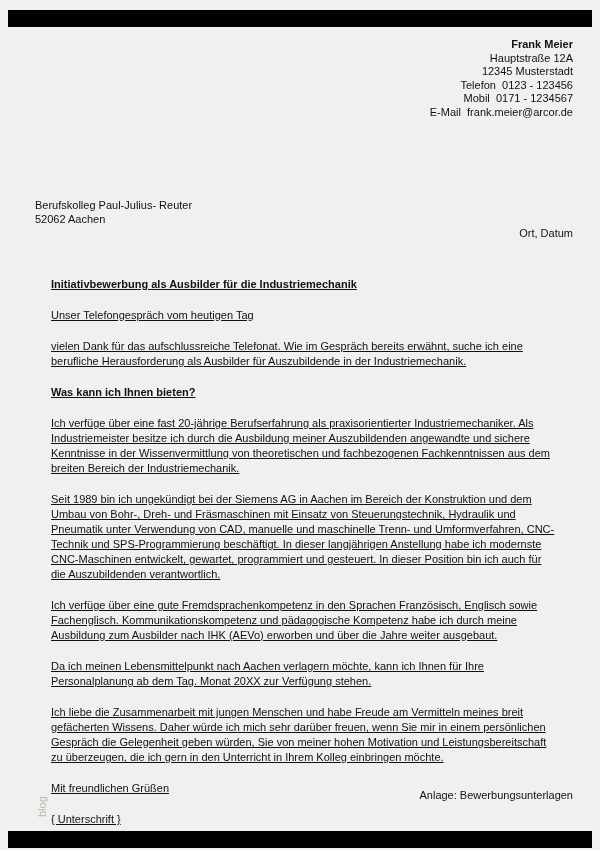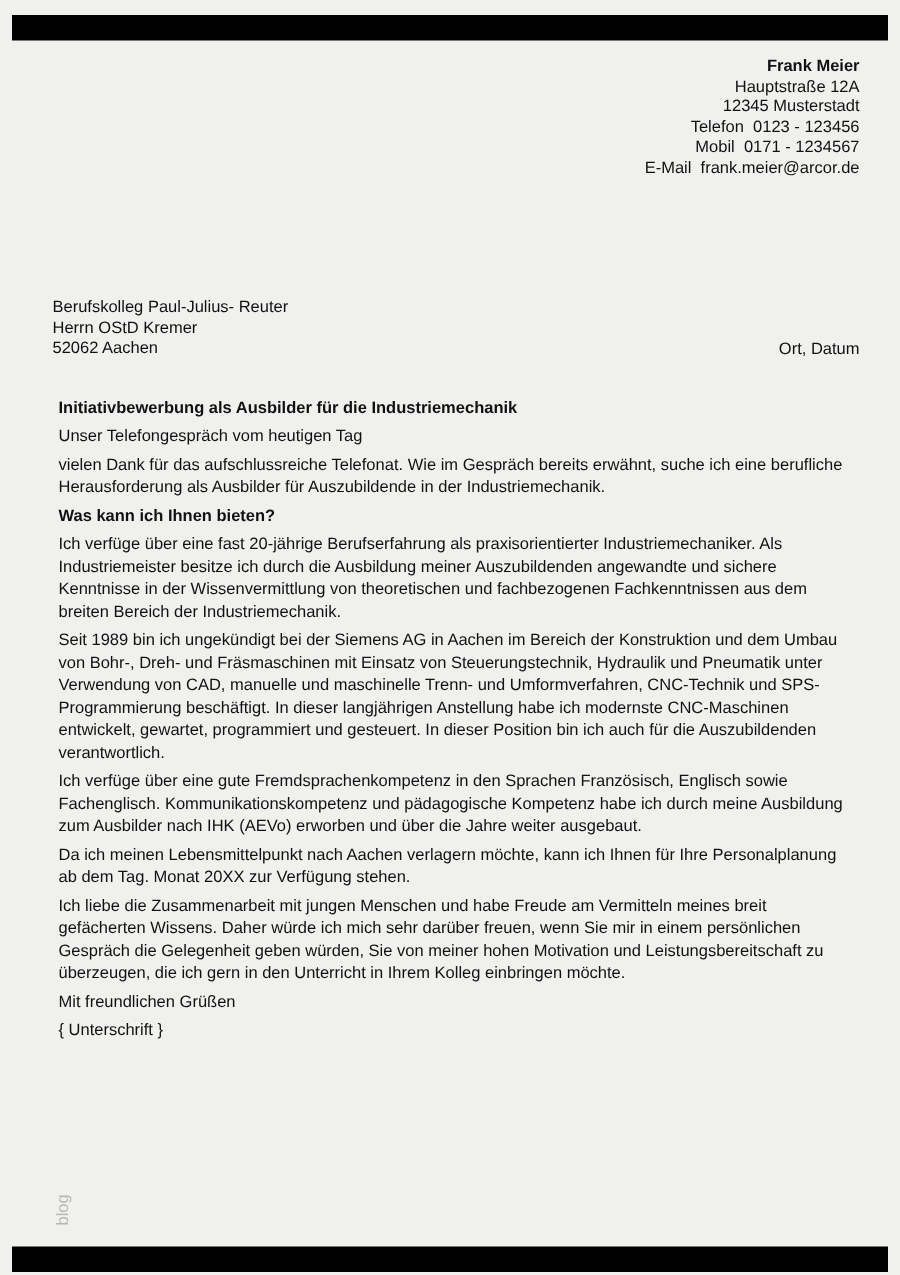--- a/index.html
+++ b/index.html
@@ -38,21 +38,21 @@
     margin-top: 45px;
   }
   .dateline {
     position: absolute;
     right: 27px; top: 226px;
   }
   .main {
     position: absolute;
     left: 35px; right: 28px; top: 261px;
   }
-  .main > div, .main > p { margin: 4px; }
+  .main > div, .main > p { margin: 16px; text-decoration: underline; }
   .subject-title { font-weight: bold; }
   .salutation { margin-top: 27px; }
   .para { margin-top: 12px; }
   .heading { margin-top: 14px; font-weight: bold; }
   .after-heading { margin-top: 9px; }
   .closing { margin-top: 15px; }
   .signature { margin-top: 15px; }
   .enclosure {
     position: absolute;
     right: 27px; top: 788px;
@@ -77,21 +77,20 @@
     <div class="sender-name">Frank Meier</div>
     <div>Hauptstraße 12A</div>
     <div>12345 Musterstadt</div>
     <div>Telefon&nbsp;&nbsp;0123 - 123456</div>
     <div>Mobil&nbsp;&nbsp;0171 - 1234567</div>
     <div>E-Mail&nbsp;&nbsp;frank.meier@arcor.de</div>
   </div>
 
   <div class="recipient">
     <div>Berufskolleg Paul-Julius- Reuter</div>
-    <div>Herrn OStD Kremer</div>
     <div>52062 Aachen</div>
   </div>
 
   <div class="dateline">Ort, Datum</div>
 
   <div class="main">
     <div class="subject-title">Initiativbewerbung als Ausbilder für die Industriemechanik</div>
     <div class="subject-subtitle">Unser Telefongespräch vom heutigen Tag</div>
 
 
@@ -108,18 +107,19 @@
 
     <p class="para after-heading">Da ich meinen Lebensmittelpunkt nach Aachen verlagern möchte, kann ich Ihnen für Ihre Personalplanung ab dem Tag. Monat 20XX zur Verfügung stehen.</p>
 
     <p class="para">Ich liebe die Zusammenarbeit mit jungen Menschen und habe Freude am Vermitteln meines breit gefächerten Wissens. Daher würde ich mich sehr darüber freuen, wenn Sie mir in einem persönlichen Gespräch die Gelegenheit geben würden, Sie von meiner hohen Motivation und Leistungsbereitschaft zu überzeugen, die ich gern in den Unterricht in Ihrem Kolleg einbringen möchte.</p>
 
     <div class="closing">Mit freundlichen Grüßen</div>
 
     <div class="signature">{ Unterschrift }</div>
   </div>
 
+  <div class="enclosure">Anlage: Bewerbungsunterlagen</div>
 
   <div class="watermark">blog</div>
 
   <div class="bar bar-bottom"></div>
 
 </div>
 
 </body></html>

